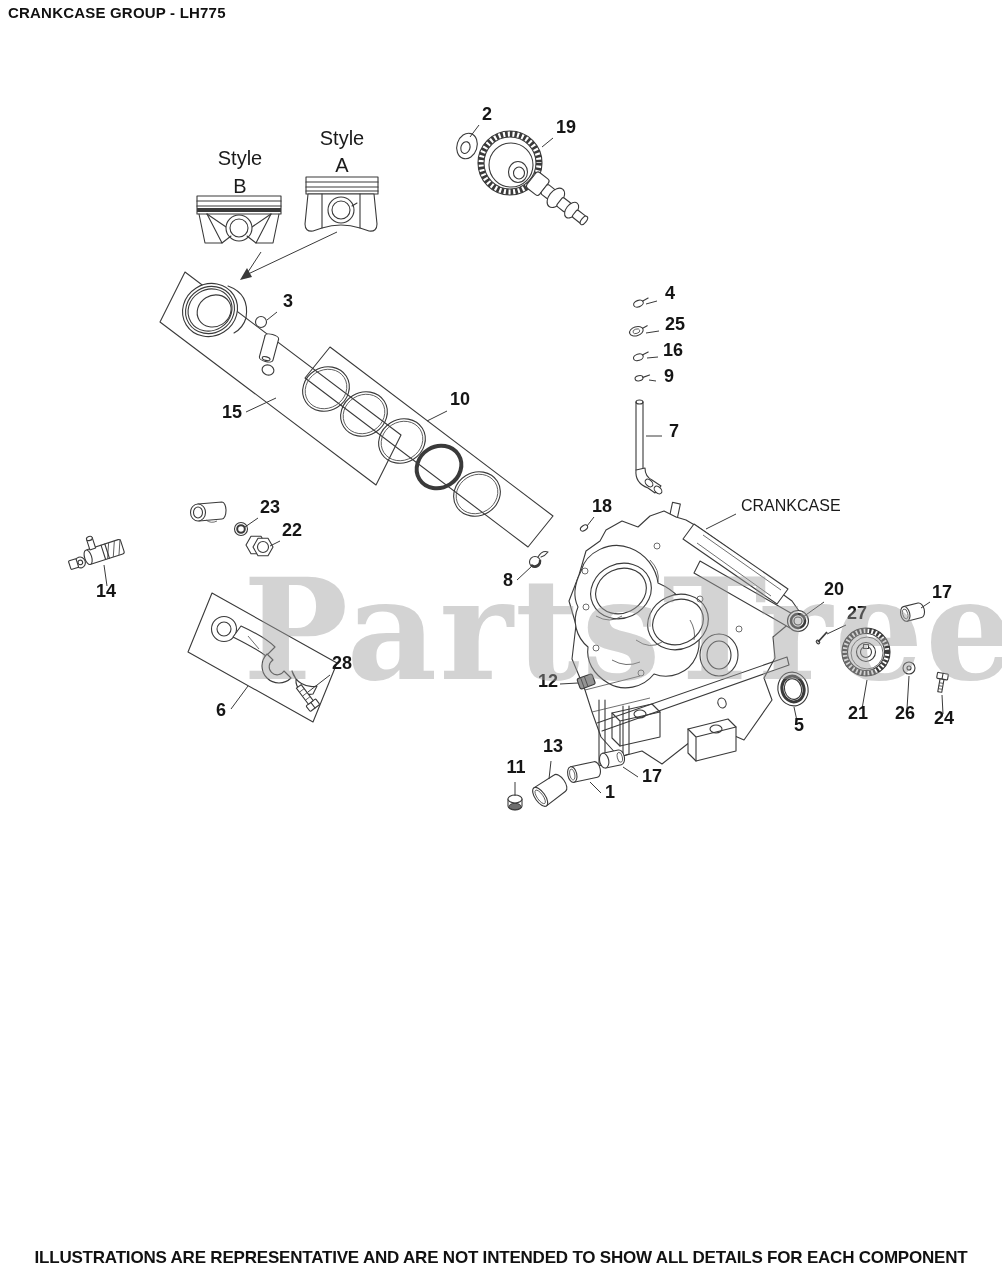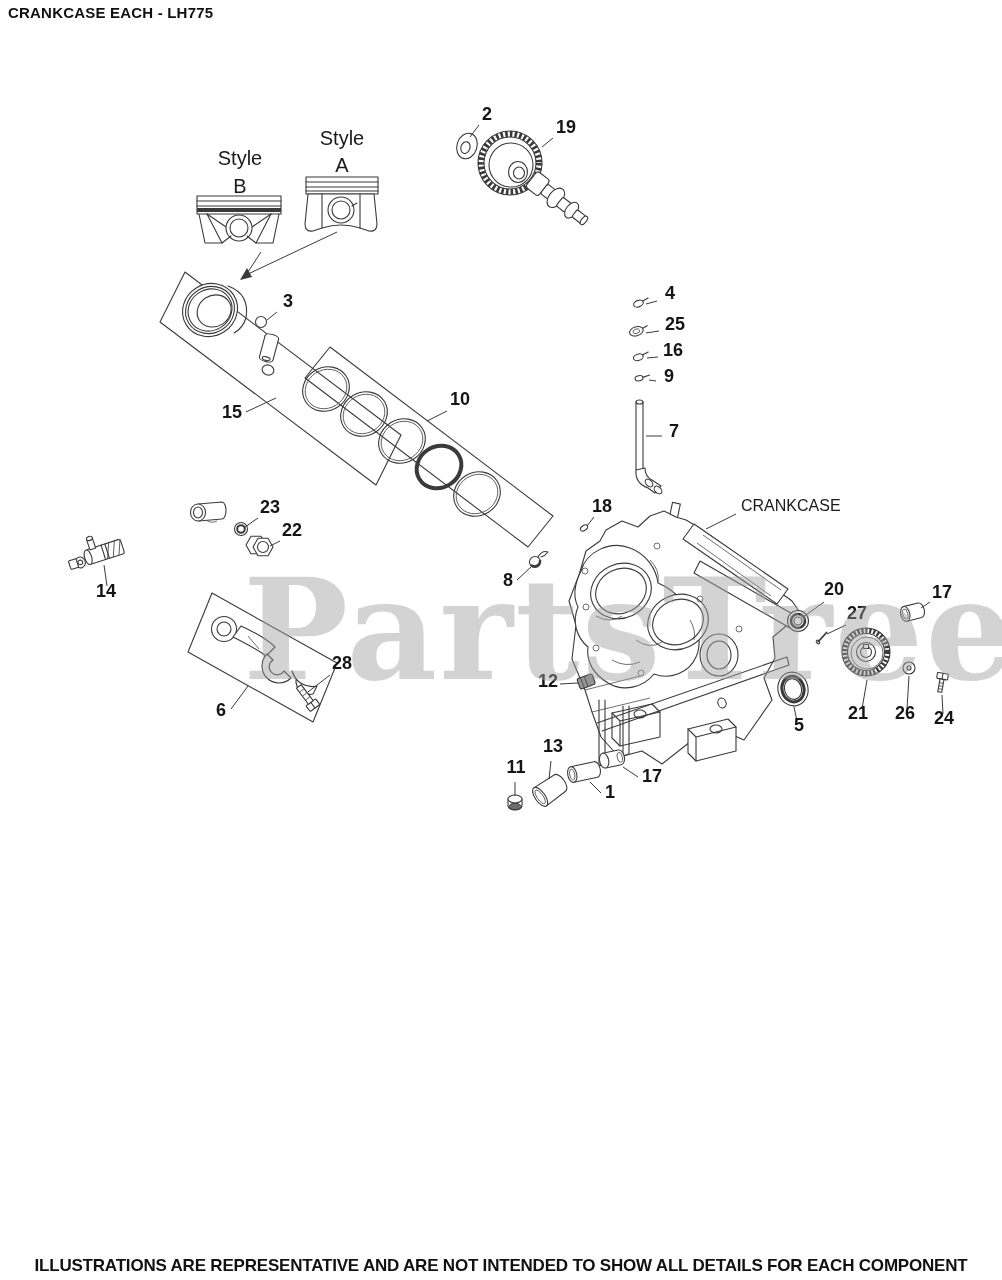--- a/index.html
+++ b/index.html
@@ -1,41 +1,41 @@
 <!DOCTYPE html>
 <html><head>
 <meta charset="utf-8">
 <style>
   html,body{margin:0;padding:0;background:#fff;}
   #page{position:relative;width:1002px;height:1280px;background:#fff;overflow:hidden;
         font-family:"Liberation Sans",sans-serif;}
   #doc-title{position:absolute;left:8px;top:4px;font-size:15px;font-weight:bold;color:#111;
              letter-spacing:.2px;white-space:nowrap;}
-  #disclaimer{position:absolute;left:0;bottom:4px;width:100%;text-align:center;font-size:17px;
+  #disclaimer{position:absolute;left:0;bottom:12px;width:100%;text-align:center;font-size:17px;
               font-weight:bold;color:#111;letter-spacing:-0.2px;white-space:nowrap;}
   #watermark{position:absolute;left:243px;top:560px;font-family:"DejaVu Serif",serif;
              font-size:140px;font-weight:700;color:#9e9e9e;opacity:.45;letter-spacing:2px;
              pointer-events:none;white-space:nowrap;line-height:1;}
   svg{position:absolute;left:0;top:0;}
   .ln{fill:none;stroke:#3a3a3a;stroke-width:1.1;stroke-linejoin:round;stroke-linecap:round;}
   .lnf{fill:#fff;stroke:#3a3a3a;stroke-width:1.1;stroke-linejoin:round;stroke-linecap:round;}
   .thin{fill:none;stroke:#4a4a4a;stroke-width:.8;}
   .dk{fill:#3a3a3a;stroke:none;}
   .leader{stroke:#3a3a3a;stroke-width:1;}
   .callout-num{font-family:"Liberation Sans",sans-serif;font-size:18px;font-weight:600;
                fill:#151515;text-anchor:middle;}
   .diagram-label{font-family:"Liberation Sans",sans-serif;fill:#1a1a1a;text-anchor:middle;}
   .teeth{fill:none;stroke:#3a3a3a;}
 </style>
 </head>
 <body>
 
 <div id="page">
 
-  <div id="doc-title">CRANKCASE EACH - LH775</div>
+  <div id="doc-title">CRANKCASE GROUP - LH775</div>
 
   <svg id="diagram-svg" width="1002" height="1280" viewBox="0 0 1002 1280">
 
     <g>
       <rect class="lnf" x="197" y="196" width="84" height="18"></rect>
       <line class="ln" x1="197" y1="201" x2="281" y2="201"></line>
       <line class="ln" x1="197" y1="206" x2="281" y2="206"></line>
       <rect class="dk" x="197" y="208" width="84" height="4"></rect>
       <path class="ln" d="M199,214 L205,243 L222,243 L207,214"></path>
       <path class="ln" d="M279,214 L273,243 L256,243 L271,214"></path>

